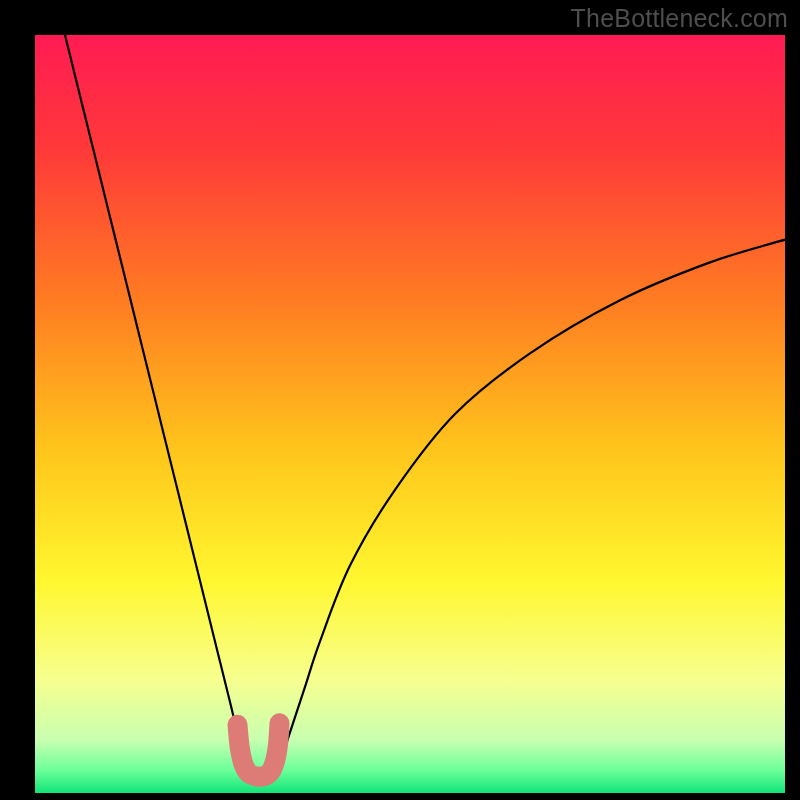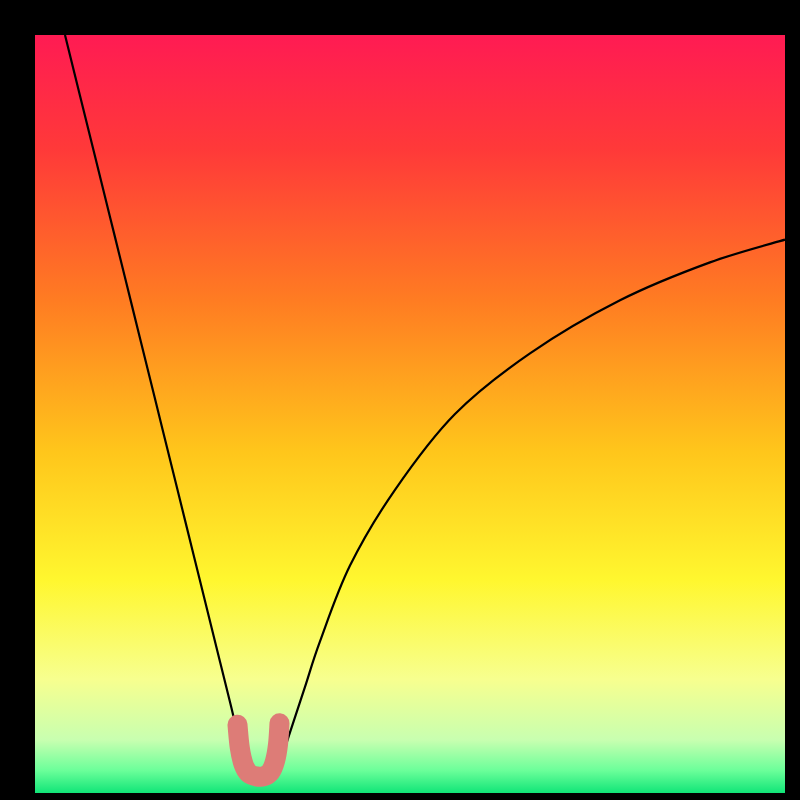--- a/index.html
+++ b/index.html
@@ -31,20 +31,21 @@
   svg {
     position: absolute;
     left: 0;
     top: 0;
   }
 </style>
 </head>
 <body>
 
 <div class="frame">
+  <div class="watermark">TheBottleneck.com</div>
   <svg width="800" height="800">
     <defs>
       <linearGradient id="bg-grad" x1="0" y1="0" x2="0" y2="1">
           <stop offset="0%" stop-color="#ff1b53"></stop>
           <stop offset="15%" stop-color="#ff3939"></stop>
           <stop offset="35%" stop-color="#ff7c22"></stop>
           <stop offset="55.00000000000001%" stop-color="#ffc61b"></stop>
           <stop offset="72%" stop-color="#fff72f"></stop>
           <stop offset="85%" stop-color="#f7ff8f"></stop>
           <stop offset="93%" stop-color="#c8ffb0"></stop>

